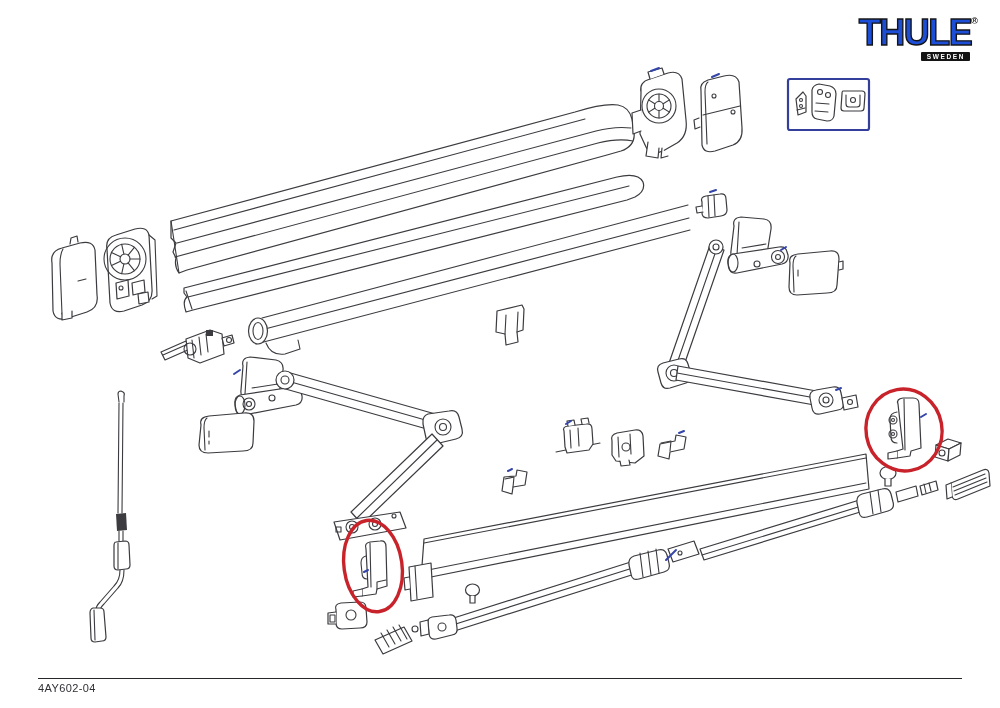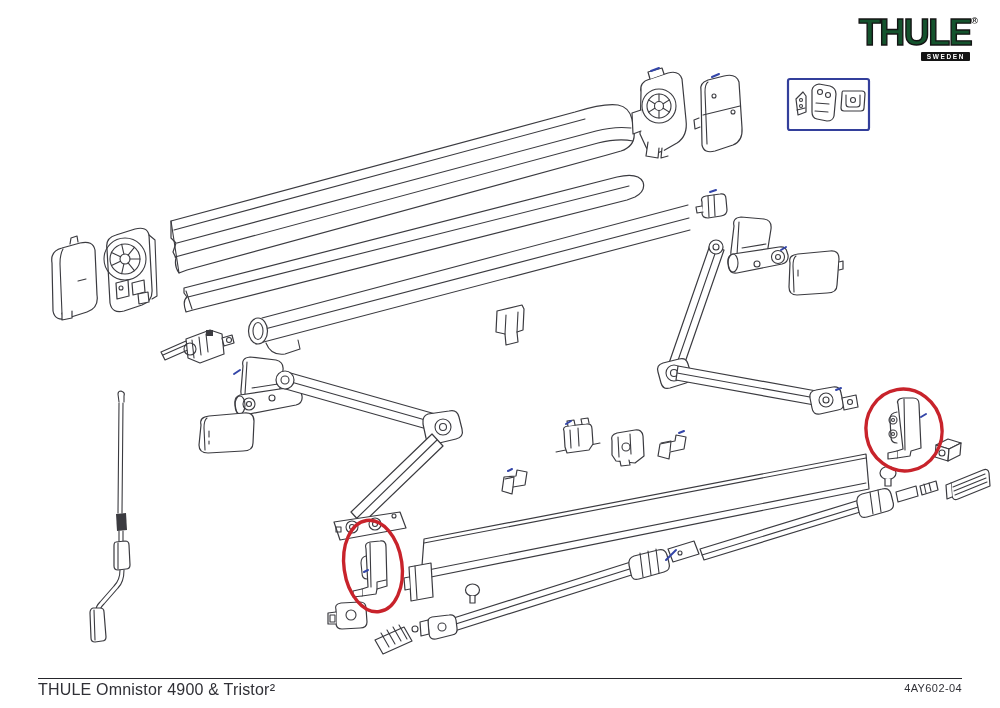--- a/index.html
+++ b/index.html
@@ -11,21 +11,21 @@
   
   .p{fill:#ffffff;stroke:#3b3b40;stroke-width:1.2;stroke-linejoin:round;stroke-linecap:round;}
   .l{fill:none;stroke:#3b3b40;stroke-width:1.1;stroke-linejoin:round;stroke-linecap:round;}
   .d{fill:#3b3b40;stroke:none;}
   .b{fill:none;stroke:#3345a8;stroke-width:2;stroke-linecap:round;}
   .redline{fill:none;stroke-width:3.4;}
   .calloutline{fill:none;stroke-width:2.2;}
   
   .logo{position:absolute;top:16px;right:22px;text-align:right;width:140px;height:52px;}
   .logo-main{
-    font-weight:bold;font-size:36px;line-height:34px;color:#14532d;
+    font-weight:bold;font-size:36px;line-height:34px;color:#1d4ed8;
     letter-spacing:-1.5px;-webkit-text-stroke:1.4px #141414;
     display:inline-block;transform:scaleY(1.02);
   }
   .logo-reg{font-size:9px;font-weight:bold;color:#141414;vertical-align:top;line-height:10px;-webkit-text-stroke:0;}
   .logo-tagline{
     position:absolute;right:8px;top:36px;background:#141414;color:#ffffff;
     font-size:6.5px;font-weight:bold;letter-spacing:1.6px;padding:1px 5px 1px 6px;
     border-radius:1px;
   }
   
@@ -357,16 +357,15 @@
 </svg>
 
 <div class="logo">
   <span class="logo-main">THULE</span><span class="logo-reg">®</span>
   <span class="logo-tagline">SWEDEN</span>
 </div>
 
 <div class="footer">
   <div class="footer-rule"></div>
   <div class="footer-row">
-    <span class="footer-title">THULE Omnistor 4900 &amp; Tristor²</span>
     <span class="footer-code">4AY602-04</span>
   </div>
 </div>
 
 </body></html>

